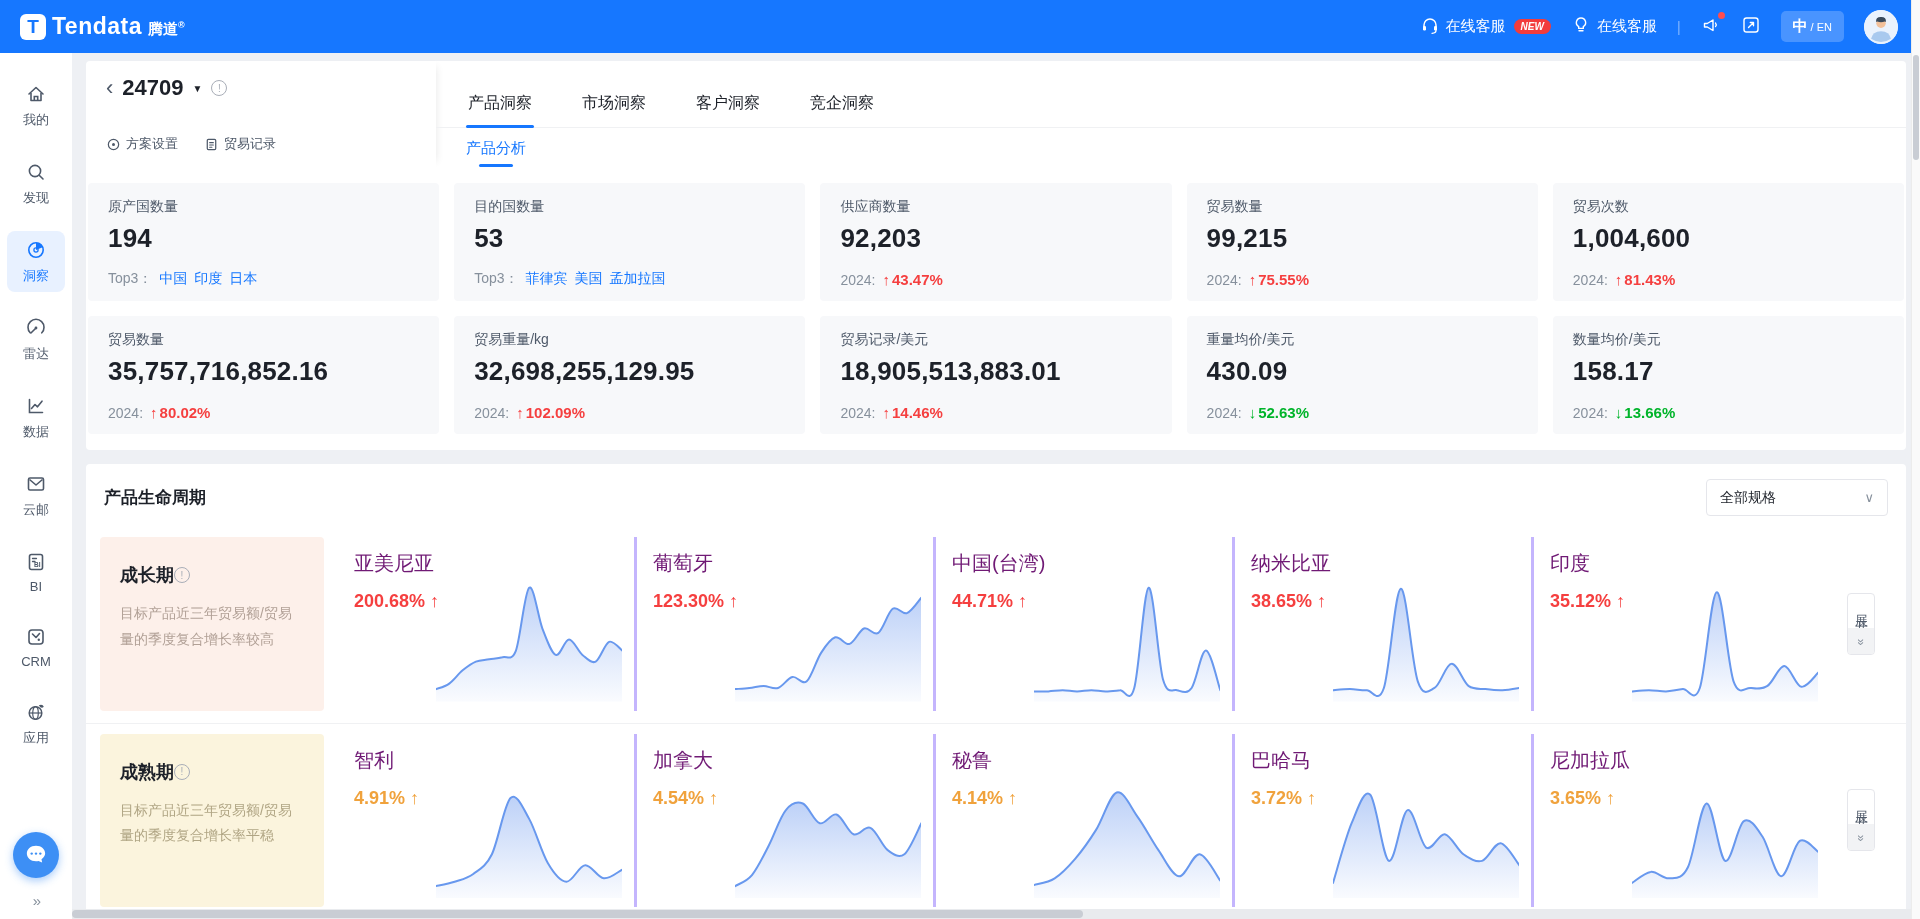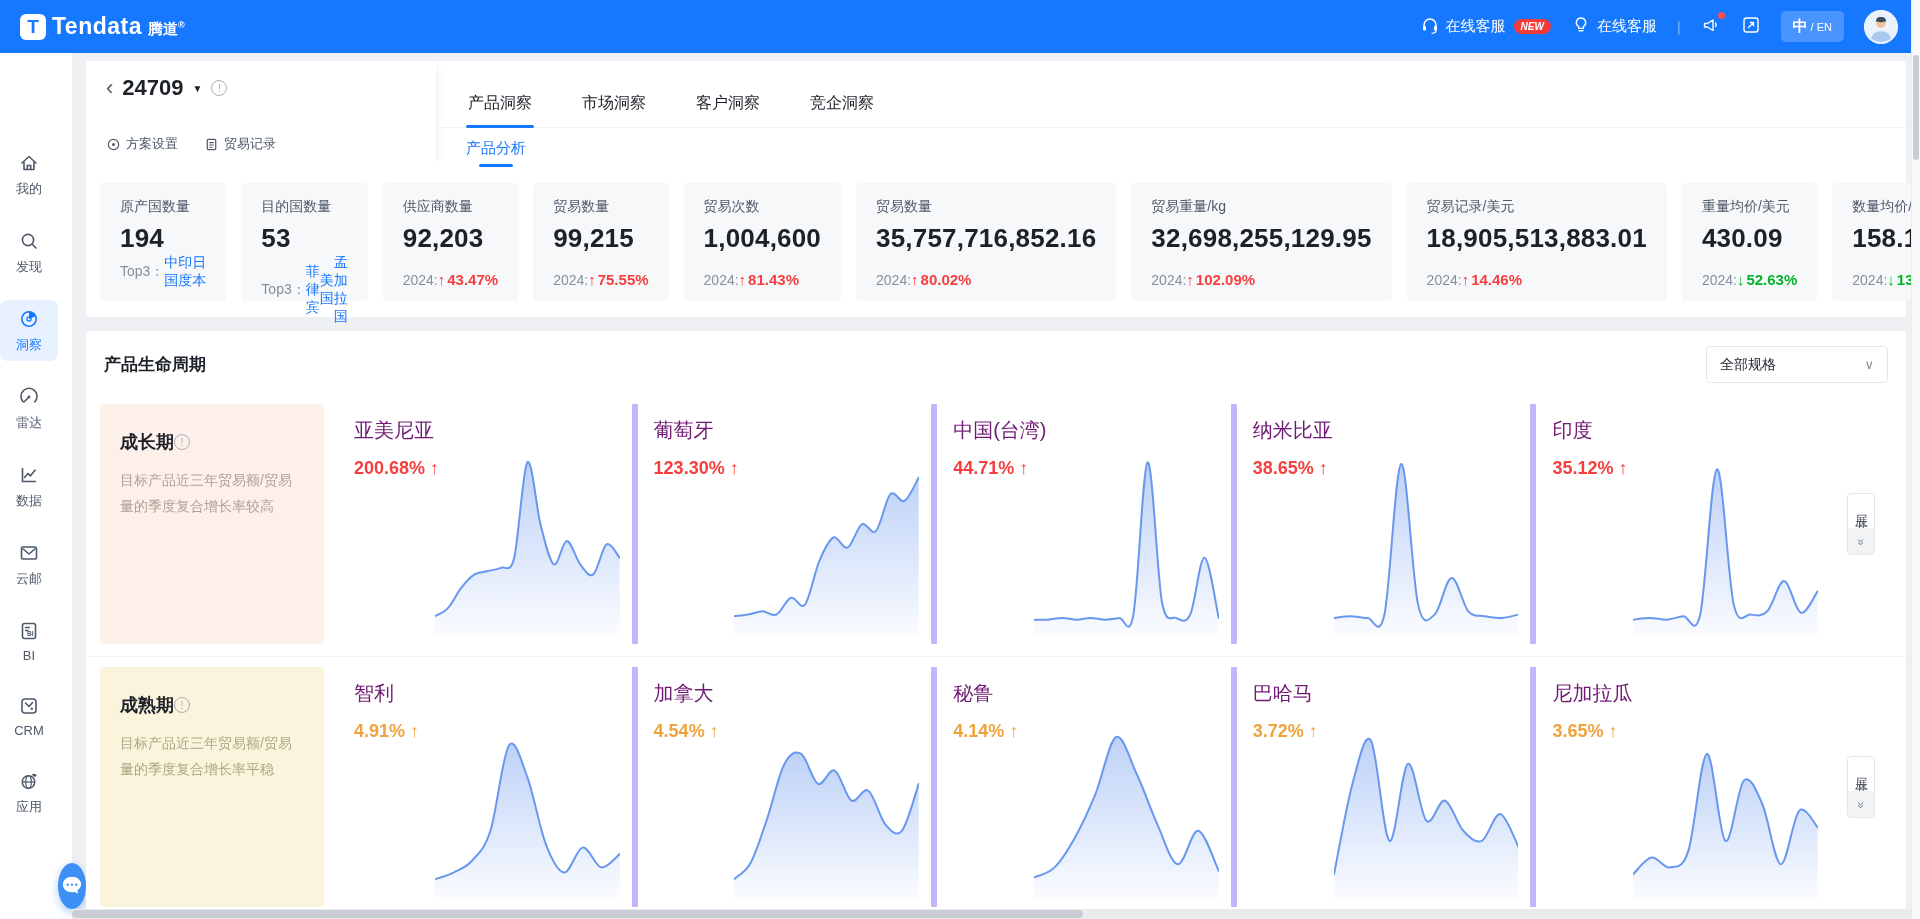--- a/index.html
+++ b/index.html
@@ -16,21 +16,21 @@
   .top-item svg { width:20px; height:20px; }
   .new-badge { background:#f23c3c; color:#fff; font-size:10px; font-weight:bold; font-style:italic; padding:2px 7px; border-radius:9px; margin-left:2px; }
   .top-divider { color:rgba(255,255,255,.45); font-size:14px; }
   .noti-dot { position:absolute; top:-3px; right:-4px; width:7px; height:7px; background:#ff4d4f; border-radius:50%; }
   .lang-btn { background:rgba(255,255,255,.22); border-radius:5px; padding:6px 12px; display:flex; align-items:baseline; gap:3px; cursor:pointer; }
   .lang-zh { font-size:15px; font-weight:bold; }
   .lang-en { font-size:11px; }
   .avatar { width:34px; height:34px; border-radius:50%; overflow:hidden; cursor:pointer; background:#eaf2fd; }
   
   .layout { display:flex; height:866px; }
-  .sidebar { width:72px; background:#fff; display:flex; align-items:center; padding:22px 0 10px; flex-shrink:0; }
+  .sidebar { width:72px; background:#fff; display:flex; flex-direction:column; align-items:center; padding:22px 0 10px; flex-shrink:0; }
   .side-item { width:58px; display:flex; flex-direction:column; align-items:center; gap:3px; color:#4e5969; font-size:13px; padding:8px 0 7px; border-radius:8px; margin-bottom:17px; cursor:pointer; }
   .side-item svg { width:22px; height:22px; color:#4e5969; }
   .side-item.active { background:#e8f1ff; color:#1677ff; }
   .side-item.active svg { color:#1677ff; }
   .chat-fab { margin-top:auto; width:46px; height:46px; border-radius:50%; background:#3d8ff5; display:flex; align-items:center; justify-content:center; box-shadow:0 3px 8px rgba(61,143,245,.45); cursor:pointer; }
   .chat-fab svg { width:28px; height:28px; }
   .collapse { margin-top:14px; color:#86909c; font-size:15px; cursor:pointer; letter-spacing:-2px; }
   .main { flex:1; padding:8px 14px 0; display:flex; flex-direction:column; overflow:hidden; }
   
   .header-band { background:#fff; border-radius:4px 4px 0 0; display:flex; height:106px; }
@@ -44,26 +44,26 @@
   .plan-link { display:flex; align-items:center; gap:5px; cursor:pointer; }
   .plan-link svg { width:15px; height:15px; color:#4e5969; }
   .tabs-block { flex:1; display:flex; flex-direction:column; }
   .tabs { display:flex; gap:46px; padding:0 30px; border-bottom:1px solid #f0f1f3; }
   .tab { font-size:16px; color:#1d2129; padding:32px 2px 13px; position:relative; cursor:pointer; }
   .tab.active::after { content:''; position:absolute; left:0; right:0; bottom:-1px; height:3px; background:#1677ff; border-radius:2px; }
   .subtab-row { padding:11px 30px 0; }
   .subtab { display:inline-block; color:#1677ff; font-size:15px; padding-bottom:9px; position:relative; cursor:pointer; }
   .subtab::after { content:''; position:absolute; left:50%; transform:translateX(-50%); bottom:0; width:34px; height:3px; background:#1677ff; border-radius:2px; }
   
-  .stats { background:#fff; padding:16px 14px; display:flex; flex-direction:row; gap:15px; border-radius:0 0 4px 4px; }
+  .stats { background:#fff; padding:16px 2px; display:flex; flex-direction:column; gap:15px; border-radius:0 0 4px 4px; }
   .stats-row { display:flex; gap:15px; }
   .stat-card { flex:1; background:#f7f8fa; border-radius:4px; padding:15px 20px 13px; height:118px; display:flex; flex-direction:column; }
   .stat-title { font-size:14px; color:#4e5969; }
   .stat-value { font-size:26px; font-weight:bold; color:#1d2129; margin-top:7px; letter-spacing:.2px; }
-  .stat-foot { margin-top:auto; font-size:14px; color:#86909c; display:flex; align-items:center; }
+  .stat-foot { margin-top:auto; font-size:14px; color:#86909c; display:flex; align-items:center; gap:7px; }
   .top3-link { color:#1677ff; cursor:pointer; }
   .yoy { font-weight:bold; display:flex; align-items:center; gap:2px; font-size:15px; }
   .yoy.up { color:#f53f3f; }
   .yoy.down { color:#00b42a; }
   .yoy .arrow { font-size:15px; }
   
   .lifecycle { background:#fff; margin-top:14px; border-radius:4px; flex:1; display:flex; flex-direction:column; overflow:hidden; }
   .lc-head { display:flex; align-items:center; justify-content:space-between; padding:15px 18px 11px; }
   .lc-title { font-size:17px; font-weight:bold; color:#1d2129; }
   .filter-box { width:182px; height:37px; border:1px solid #e5e6eb; border-radius:4px; display:flex; align-items:center; justify-content:space-between; padding:0 13px; font-size:14px; color:#1d2129; cursor:pointer; background:#fff; }
@@ -74,21 +74,21 @@
   .stage-block { width:224px; flex-shrink:0; border-radius:4px; padding:26px 20px; }
   .lc-row.growth .stage-block { background:#fdf0ea; }
   .lc-row.mature .stage-block { background:#fbf4dd; }
   .stage-title-row { display:flex; align-items:center; gap:0; }
   .stage-title { font-size:18px; font-weight:bold; color:#1d2129; }
   .stage-desc { margin-top:14px; font-size:14px; line-height:1.85; }
   .lc-row.growth .stage-desc { color:#b1a096; }
   .lc-row.mature .stage-desc { color:#b0a584; }
   .charts-area { flex:1; display:flex; margin-left:14px; }
   .chart-cell { flex:1; position:relative; padding:13px 16px 10px; cursor:pointer; }
-  .chart-cell + .chart-cell { border-left:6px solid #c4b5fd; }
+  .chart-cell + .chart-cell { border-left:3px solid #c4b5fd; }
   .chart-name { font-size:20px; color:#701a75; }
   .chart-pct { margin-top:14px; font-size:18px; font-weight:bold; display:flex; align-items:center; gap:5px; }
   .lc-row.growth .chart-pct { color:#f53f3f; }
   .lc-row.mature .chart-pct { color:#f0a23c; }
   .spark { position:absolute; left:33%; right:12px; top:36px; bottom:9px; }
   .spark svg { width:100%; height:100%; display:block; }
   .expand-col { width:62px; flex-shrink:0; display:flex; align-items:center; justify-content:center; }
   .expand-btn { width:28px; border:1px solid #e5e6eb; border-radius:4px; background:#fff; display:flex; flex-direction:column; align-items:center; padding-top:10px; gap:8px; color:#4e5969; cursor:pointer; overflow:hidden; }
   .expand-text { writing-mode:vertical-lr; letter-spacing:7px; font-size:13px; padding-bottom:2px; }
   .chev-box { width:100%; background:#f2f3f5; color:#86909c; text-align:center; padding:3px 0 5px; }

